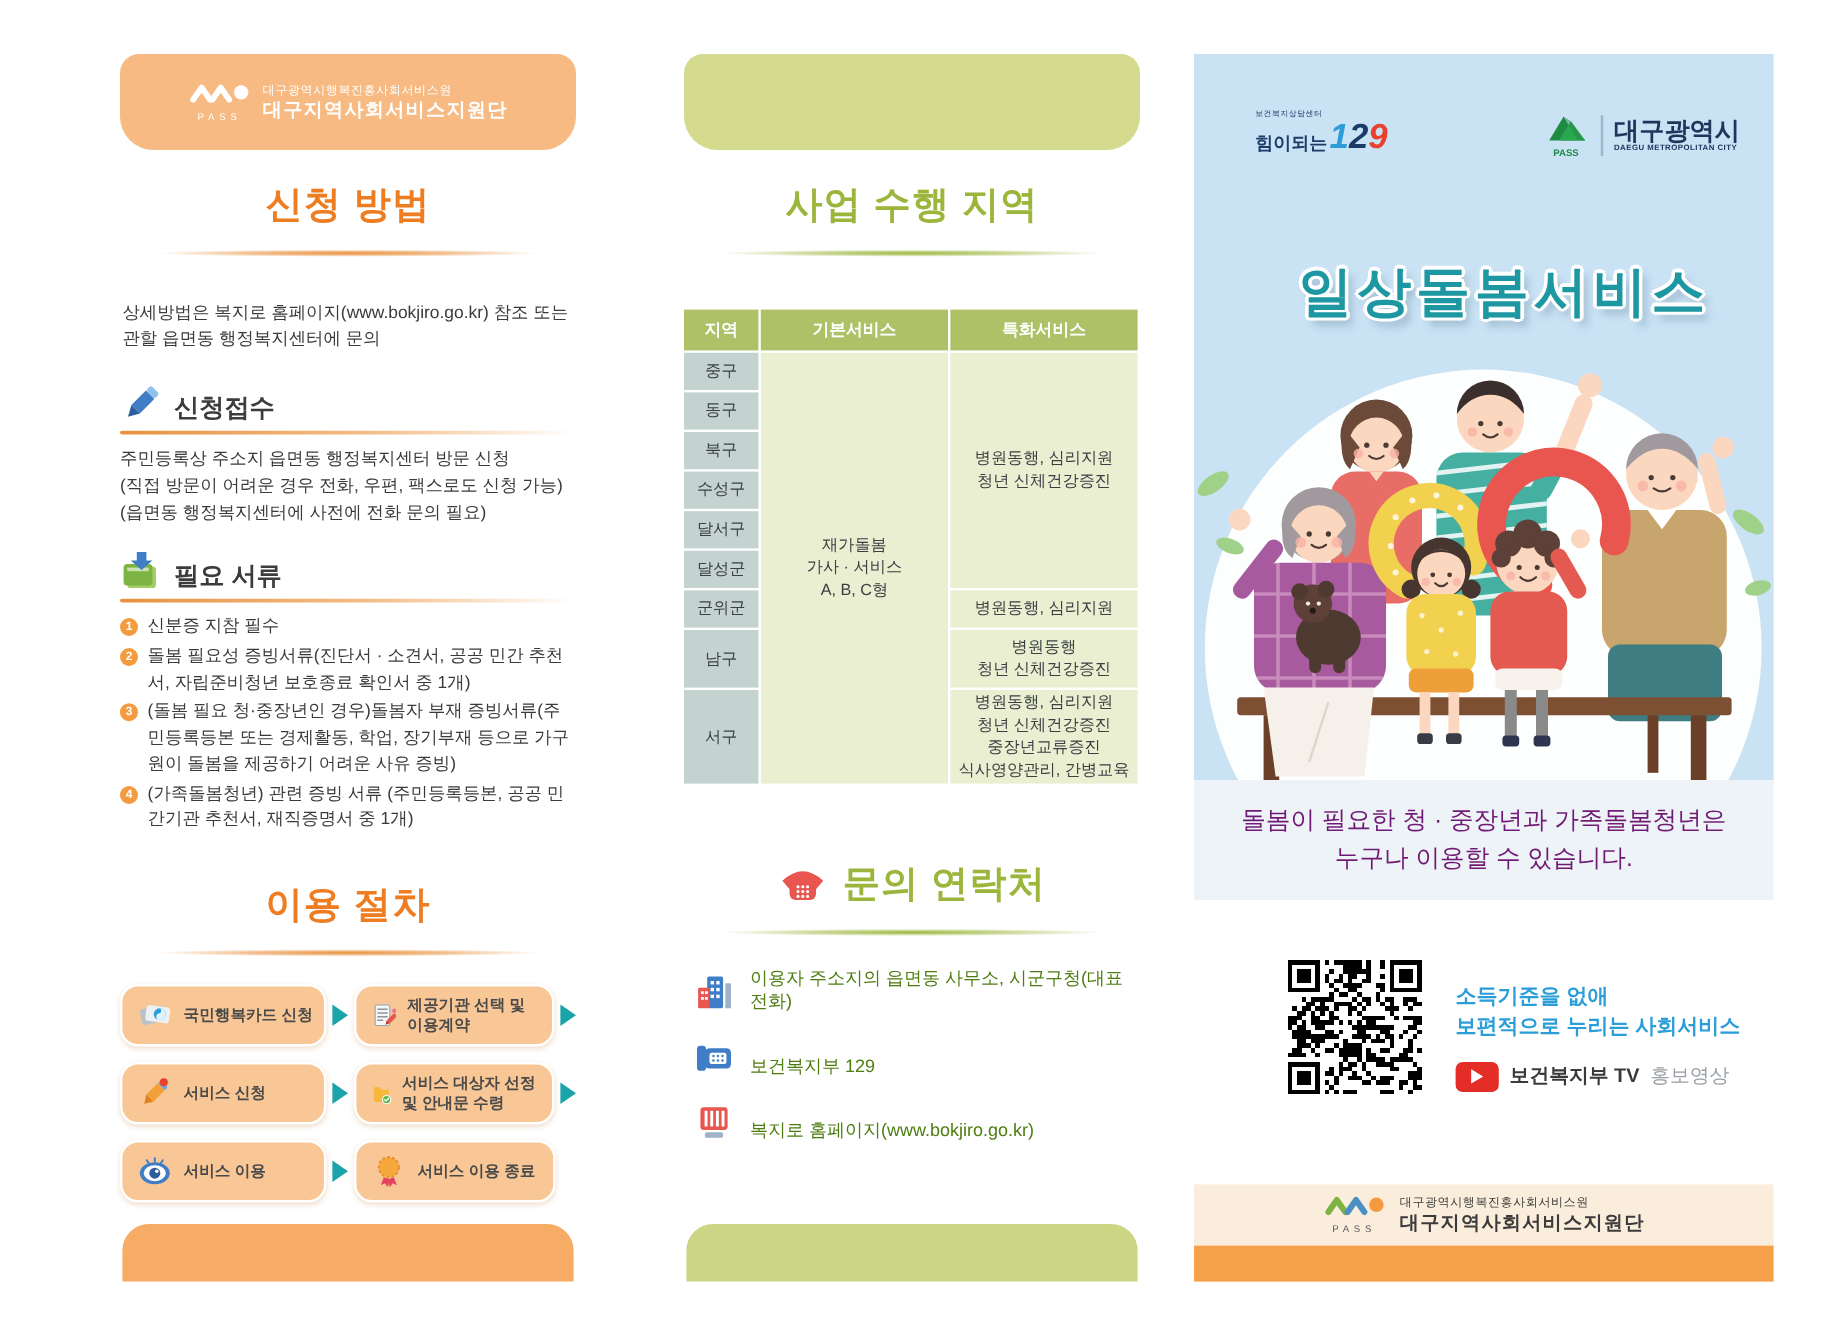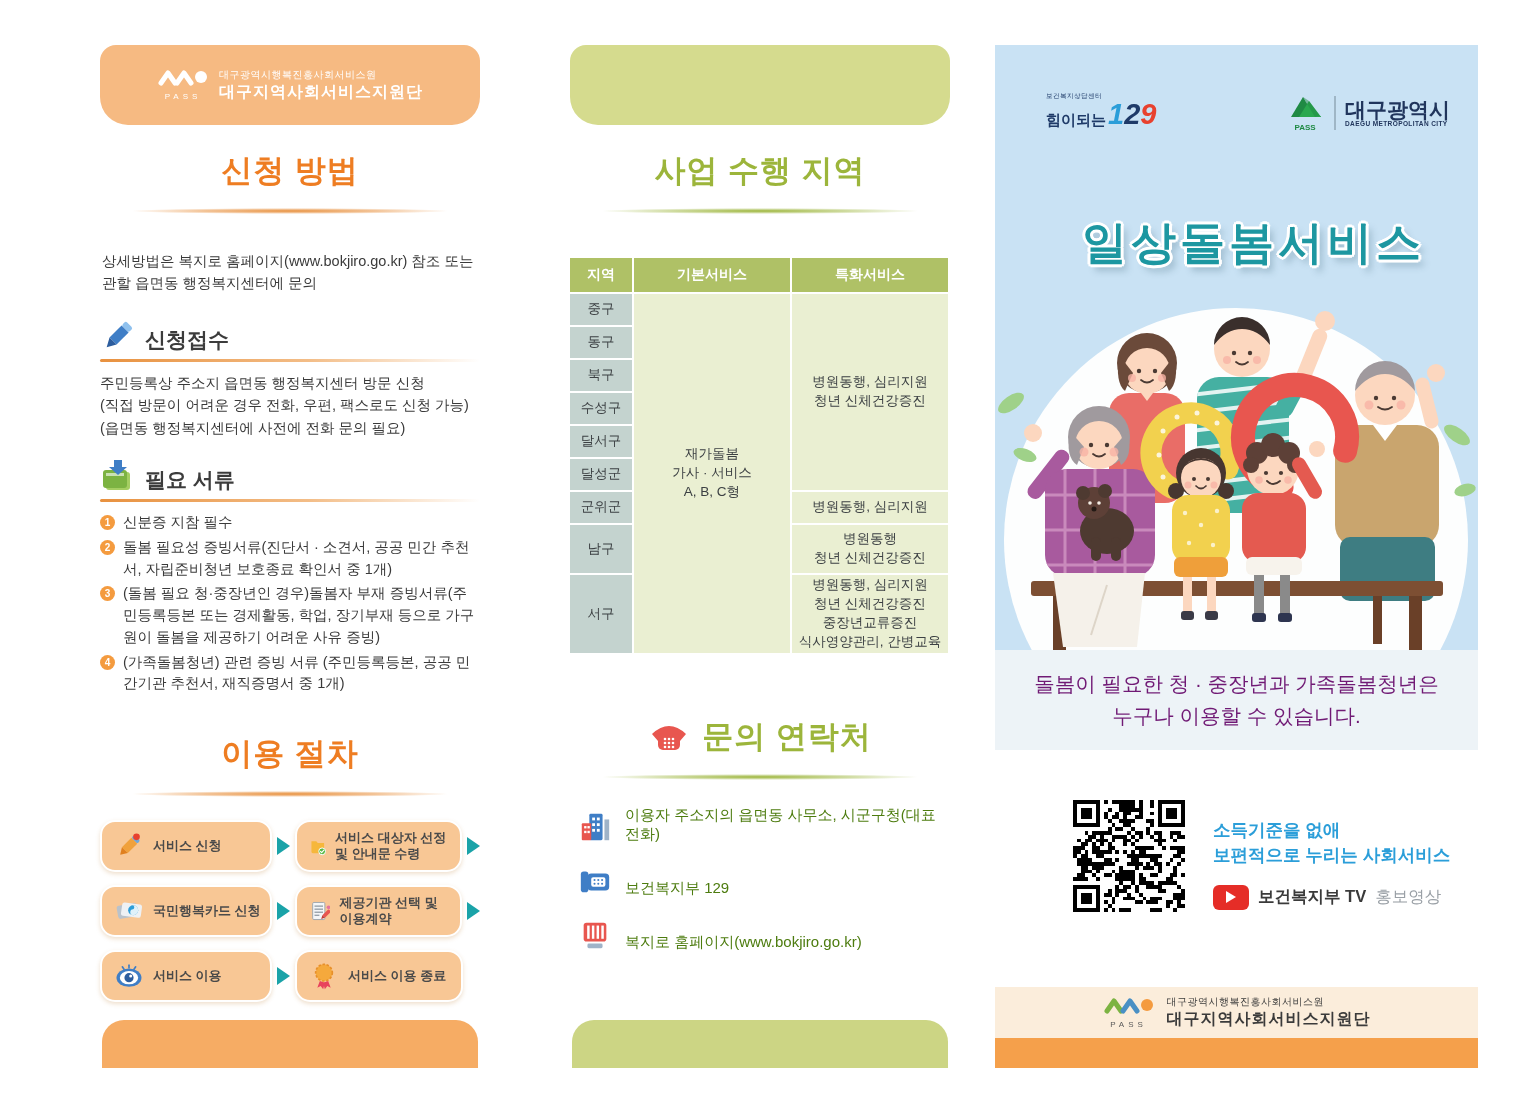--- a/index.html
+++ b/index.html
@@ -163,43 +163,20 @@
         <li><span class="numchip">2</span><span>돌봄 필요성 증빙서류(진단서 · 소견서, 공공 민간 추천서, 자립준비청년 보호종료 확인서 중 1개)</span></li>
         <li><span class="numchip">3</span><span>(돌봄 필요 청·중장년인 경우)돌봄자 부재 증빙서류(주민등록등본 또는 경제활동, 학업, 장기부재 등으로 가구원이 돌봄을 제공하기 어려운 사유 증빙)</span></li>
         <li><span class="numchip">4</span><span>(가족돌봄청년) 관련 증빙 서류 (주민등록등본, 공공 민간기관 추천서, 재직증명서 중 1개)</span></li>
       </ul>
     </div>
 
     <h1 class="sec-title t-orange abs" style="top:733px;">이용 절차</h1>
     <div class="spindle sp-orange abs" style="top:791px;"></div>
 
     <div class="flow" style="top:820px;">
-      <div class="flow-row">
-        <div class="step s-left">
-          <svg width="30" height="30" viewBox="0 0 36 36">
-            <g transform="rotate(45 18 18)">
-                <rect x="13" y="4" width="10" height="5" rx="2" fill="#6fa8dc"></rect>
-                <rect x="13" y="9" width="10" height="16" fill="#f0a13c"></rect>
-                <path d="M13 25 L18 33 L23 25 Z" fill="#e0801f"></path>
-              </g>
-            <circle cx="27" cy="7" r="4" fill="#e8412e"></circle>
-          </svg>
-          <span class="lbl">서비스 신청</span>
-        </div>
-        <span class="tri"></span>
-        <div class="step s-right">
-          <svg width="30" height="30" viewBox="0 0 36 36">
-            <path d="M5 8 h10 l3 4 h13 v18 a3 3 0 0 1 -3 3 h-20 a3 3 0 0 1 -3 -3 Z" fill="#f6b73c"></path>
-            <circle cx="27" cy="29" r="7" fill="#58b947" stroke="#fff" stroke-width="2"></circle>
-            <path d="M23.5 29 l2.5 2.5 4.5 -5" stroke="#fff" stroke-width="2.4" fill="none" stroke-linecap="round" stroke-linejoin="round"></path>
-          </svg>
-          <span class="lbl">서비스 대상자 선정 및 안내문 수령</span>
-        </div>
-        <span class="tri"></span>
-      </div>
       <div class="flow-row">
         <div class="step s-left">
           <svg width="30" height="30" viewBox="0 0 36 36">
             <rect x="4" y="10" width="24" height="16" rx="3" fill="#b9c2cb" transform="rotate(-10 16 18)"></rect>
             <rect x="9" y="9" width="24" height="16" rx="3" fill="#eef1f4" transform="rotate(8 21 17)"></rect>
             <circle cx="23" cy="17" r="6" fill="#2b9ed9"></circle>
             <path d="M23 11 a6 6 0 0 1 0 12 a3.5 3.5 0 0 1 0 -7 a3 3 0 0 0 0 -5" fill="#ffffff" opacity="0.85"></path>
           </svg>
           <span class="lbl">국민행복카드 신청</span>
         </div>
@@ -213,20 +190,43 @@
                 <line x1="9" y1="20" x2="23" y2="20"></line>
                 <line x1="9" y1="25" x2="17" y2="25"></line>
               </g>
             <g transform="rotate(45 27 24)">
                 <rect x="24" y="14" width="6" height="14" rx="1.5" fill="#e8564f"></rect>
                 <path d="M24 28 L27 34 L30 28 Z" fill="#c43b34"></path>
               </g>
             <circle cx="32" cy="12" r="3" fill="#e573a0"></circle>
           </svg>
           <span class="lbl">제공기관 선택 및 이용계약</span>
+        </div>
+        <span class="tri"></span>
+      </div>
+      <div class="flow-row">
+        <div class="step s-left">
+          <svg width="30" height="30" viewBox="0 0 36 36">
+            <g transform="rotate(45 18 18)">
+                <rect x="13" y="4" width="10" height="5" rx="2" fill="#6fa8dc"></rect>
+                <rect x="13" y="9" width="10" height="16" fill="#f0a13c"></rect>
+                <path d="M13 25 L18 33 L23 25 Z" fill="#e0801f"></path>
+              </g>
+            <circle cx="27" cy="7" r="4" fill="#e8412e"></circle>
+          </svg>
+          <span class="lbl">서비스 신청</span>
+        </div>
+        <span class="tri"></span>
+        <div class="step s-right">
+          <svg width="30" height="30" viewBox="0 0 36 36">
+            <path d="M5 8 h10 l3 4 h13 v18 a3 3 0 0 1 -3 3 h-20 a3 3 0 0 1 -3 -3 Z" fill="#f6b73c"></path>
+            <circle cx="27" cy="29" r="7" fill="#58b947" stroke="#fff" stroke-width="2"></circle>
+            <path d="M23.5 29 l2.5 2.5 4.5 -5" stroke="#fff" stroke-width="2.4" fill="none" stroke-linecap="round" stroke-linejoin="round"></path>
+          </svg>
+          <span class="lbl">서비스 대상자 선정 및 안내문 수령</span>
         </div>
         <span class="tri"></span>
       </div>
       <div class="flow-row">
         <div class="step s-left">
           <svg width="30" height="30" viewBox="0 0 36 36">
             <ellipse cx="18" cy="20" rx="15" ry="11" fill="#3f7ec6"></ellipse>
             <ellipse cx="18" cy="20" rx="11" ry="8" fill="#ffffff"></ellipse>
             <circle cx="18" cy="20" r="5.5" fill="#2c5d9e"></circle>
             <circle cx="20" cy="18" r="1.8" fill="#ffffff"></circle>

